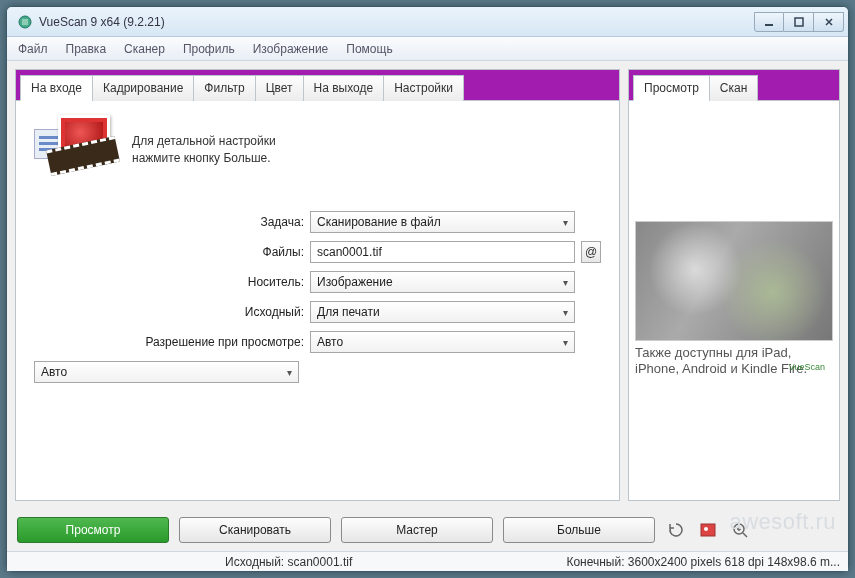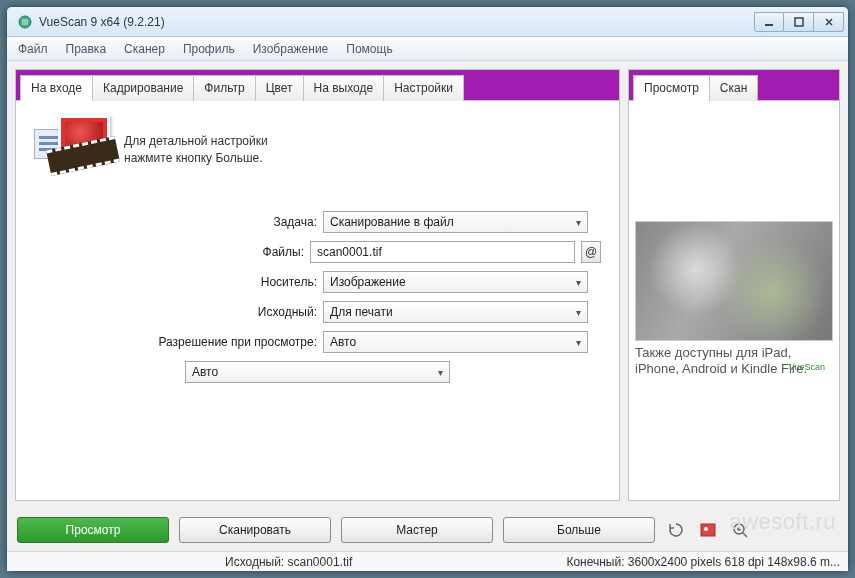--- a/index.html
+++ b/index.html
@@ -14,24 +14,24 @@
   .winbtn:last-child { border-radius: 0 0 3px 0; }
   .menubar { height: 24px; background: linear-gradient(#fbfcfe,#e8eef5); border-bottom: 1px solid #cdd7e1; display: flex; align-items: center; padding: 0 3px; gap: 2px; }
   .menuitem { padding: 3px 8px; color: #556; cursor: default; }
   .content { flex: 1; display: flex; padding: 8px; gap: 8px; }
   .leftpane { flex: 1; background: #fff; border: 1px solid #bcc4cc; display: flex; flex-direction: column; position: relative; }
   .rightpane { width: 218px; background: #fff; border: 1px solid #bcc4cc; display: flex; flex-direction: column; }
   .tabs { display: flex; border-bottom: 1px solid #bcc4cc; padding: 4px 4px 0 4px; gap: 0; background:#a21caf; }
   .tab { padding: 5px 10px; border: 1px solid #bcc4cc; border-bottom: none; background: linear-gradient(#fdfdfd,#ececec); margin-right: -1px; color: #333; cursor: default; position: relative; top: 1px; }
   .tab.active { background: #fff; border-bottom: 1px solid #fff; font-weight: 400; }
   .tabbody { flex: 1; padding: 14px 18px; display: flex; flex-direction: column; overflow:hidden; }
-  .intro { display: flex; gap: 0; align-items: center; margin-bottom: 26px; }
+  .intro { display: flex; gap: 8px; align-items: center; margin-bottom: 26px; }
   .introtext { color: #333; line-height: 1.45; }
   .fields { display: flex; flex-direction: column; gap: 8px; }
-  .fieldrow { display: flex; align-items: center; gap: 6px; justify-content: center; }
+  .fieldrow { display: flex; align-items: center; gap: 6px; }
   .fieldrow label { width: 270px; text-align: right; color: #222; }
   .combo, .txtin { width: 265px; height: 22px; border: 1px solid #a7a7a7; background: linear-gradient(#fff,#f1f1f1); padding: 0 20px 0 6px; position: relative; display: flex; align-items: center; color:#222; }
   .combo::after { content: "▾"; position: absolute; right: 6px; color: #555; font-size: 10px; }
   .txtin { background: #fff; }
   .atbtn { width: 20px; height: 22px; border: 1px solid #a7a7a7; background: linear-gradient(#fcfcfc,#e7e7e7); display: flex; align-items: center; justify-content: center; color:#333; }
   .buttons { display: flex; gap: 10px; padding: 8px 10px; align-items: center; }
   .btn { flex: 0 0 152px; height: 26px; border: 1px solid #8a8a8a; background: linear-gradient(#fdfdfd,#e6e6e6); display: flex; align-items: center; justify-content: center; color: #222; border-radius: 3px; cursor: default; }
   .btn.primary { background: linear-gradient(#4fb84f,#2a9a2a); color: #fff; border-color: #2a7a2a; }
   .toolicon { width: 22px; height: 22px; display: flex; align-items: center; justify-content: center; }
   .statusbar { height: 20px; border-top: 1px solid #cdd7e1; background: #f6f8fa; display: flex; align-items: center; font-size: 11px; color: #333; }

